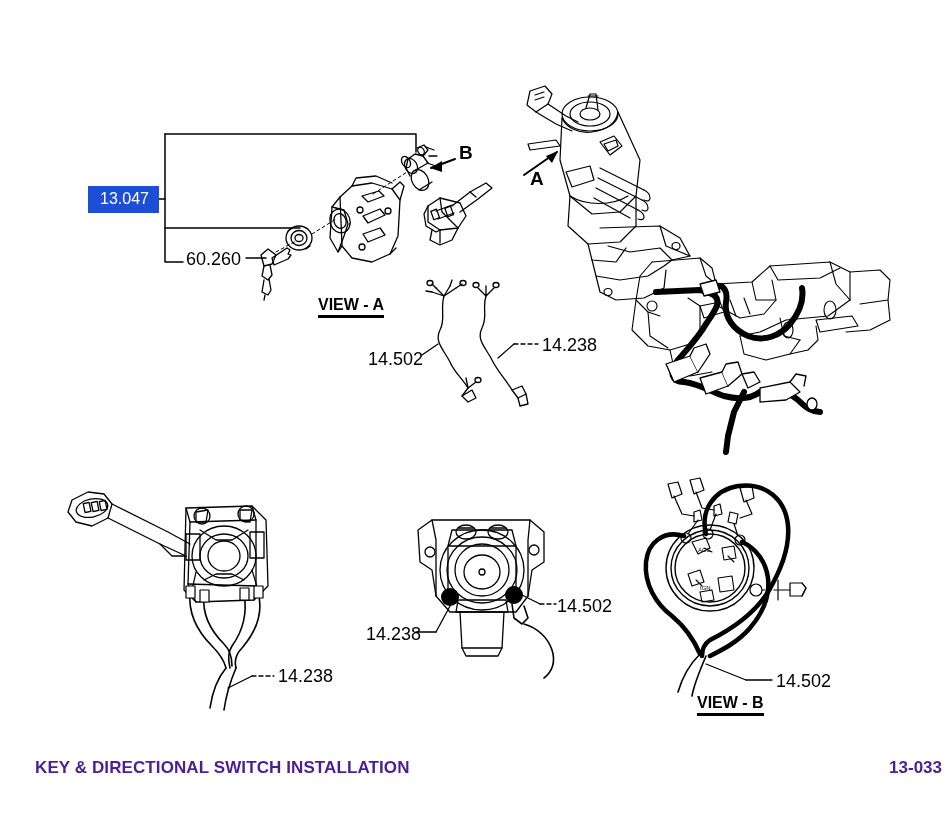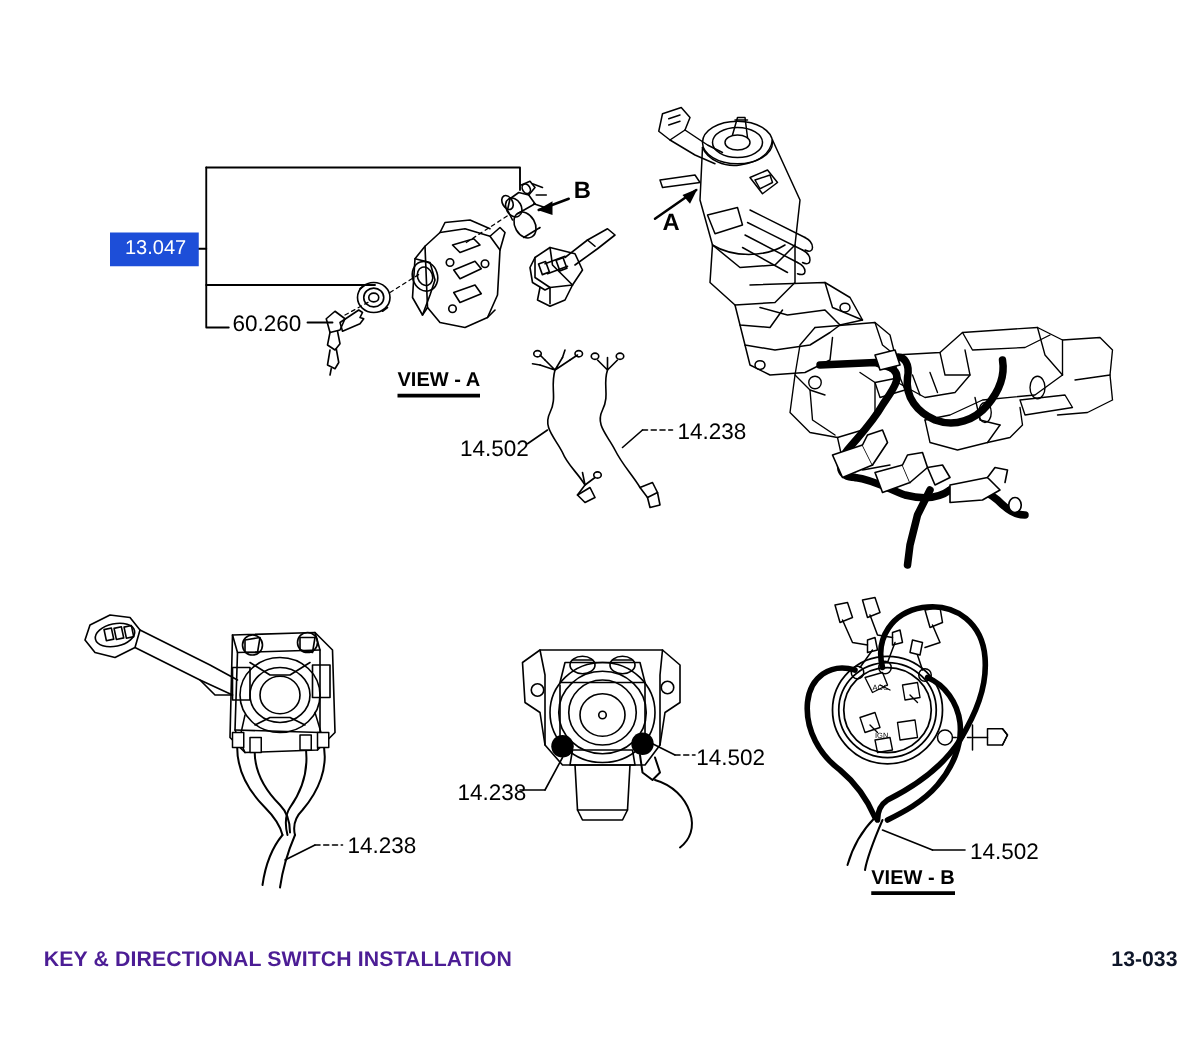--- a/index.html
+++ b/index.html
@@ -78,21 +78,21 @@
     margin-left: 29px;
   }
   .footer-page {
     position: absolute;
     right: 8px;
     top: 758px;
     font-family: "Liberation Sans", sans-serif;
     font-size: 17px;
     font-weight: bold;
     white-space: nowrap;
-    color: #0f172a;
+    color: #4c1d95;
   }
 </style>
 </head>
 <body>
 
 <div id="sheet">
 
   <svg class="art" viewBox="0 0 950 834">
     <g fill="none" stroke="#000" stroke-width="1.4" stroke-linecap="round" stroke-linejoin="round">
 

